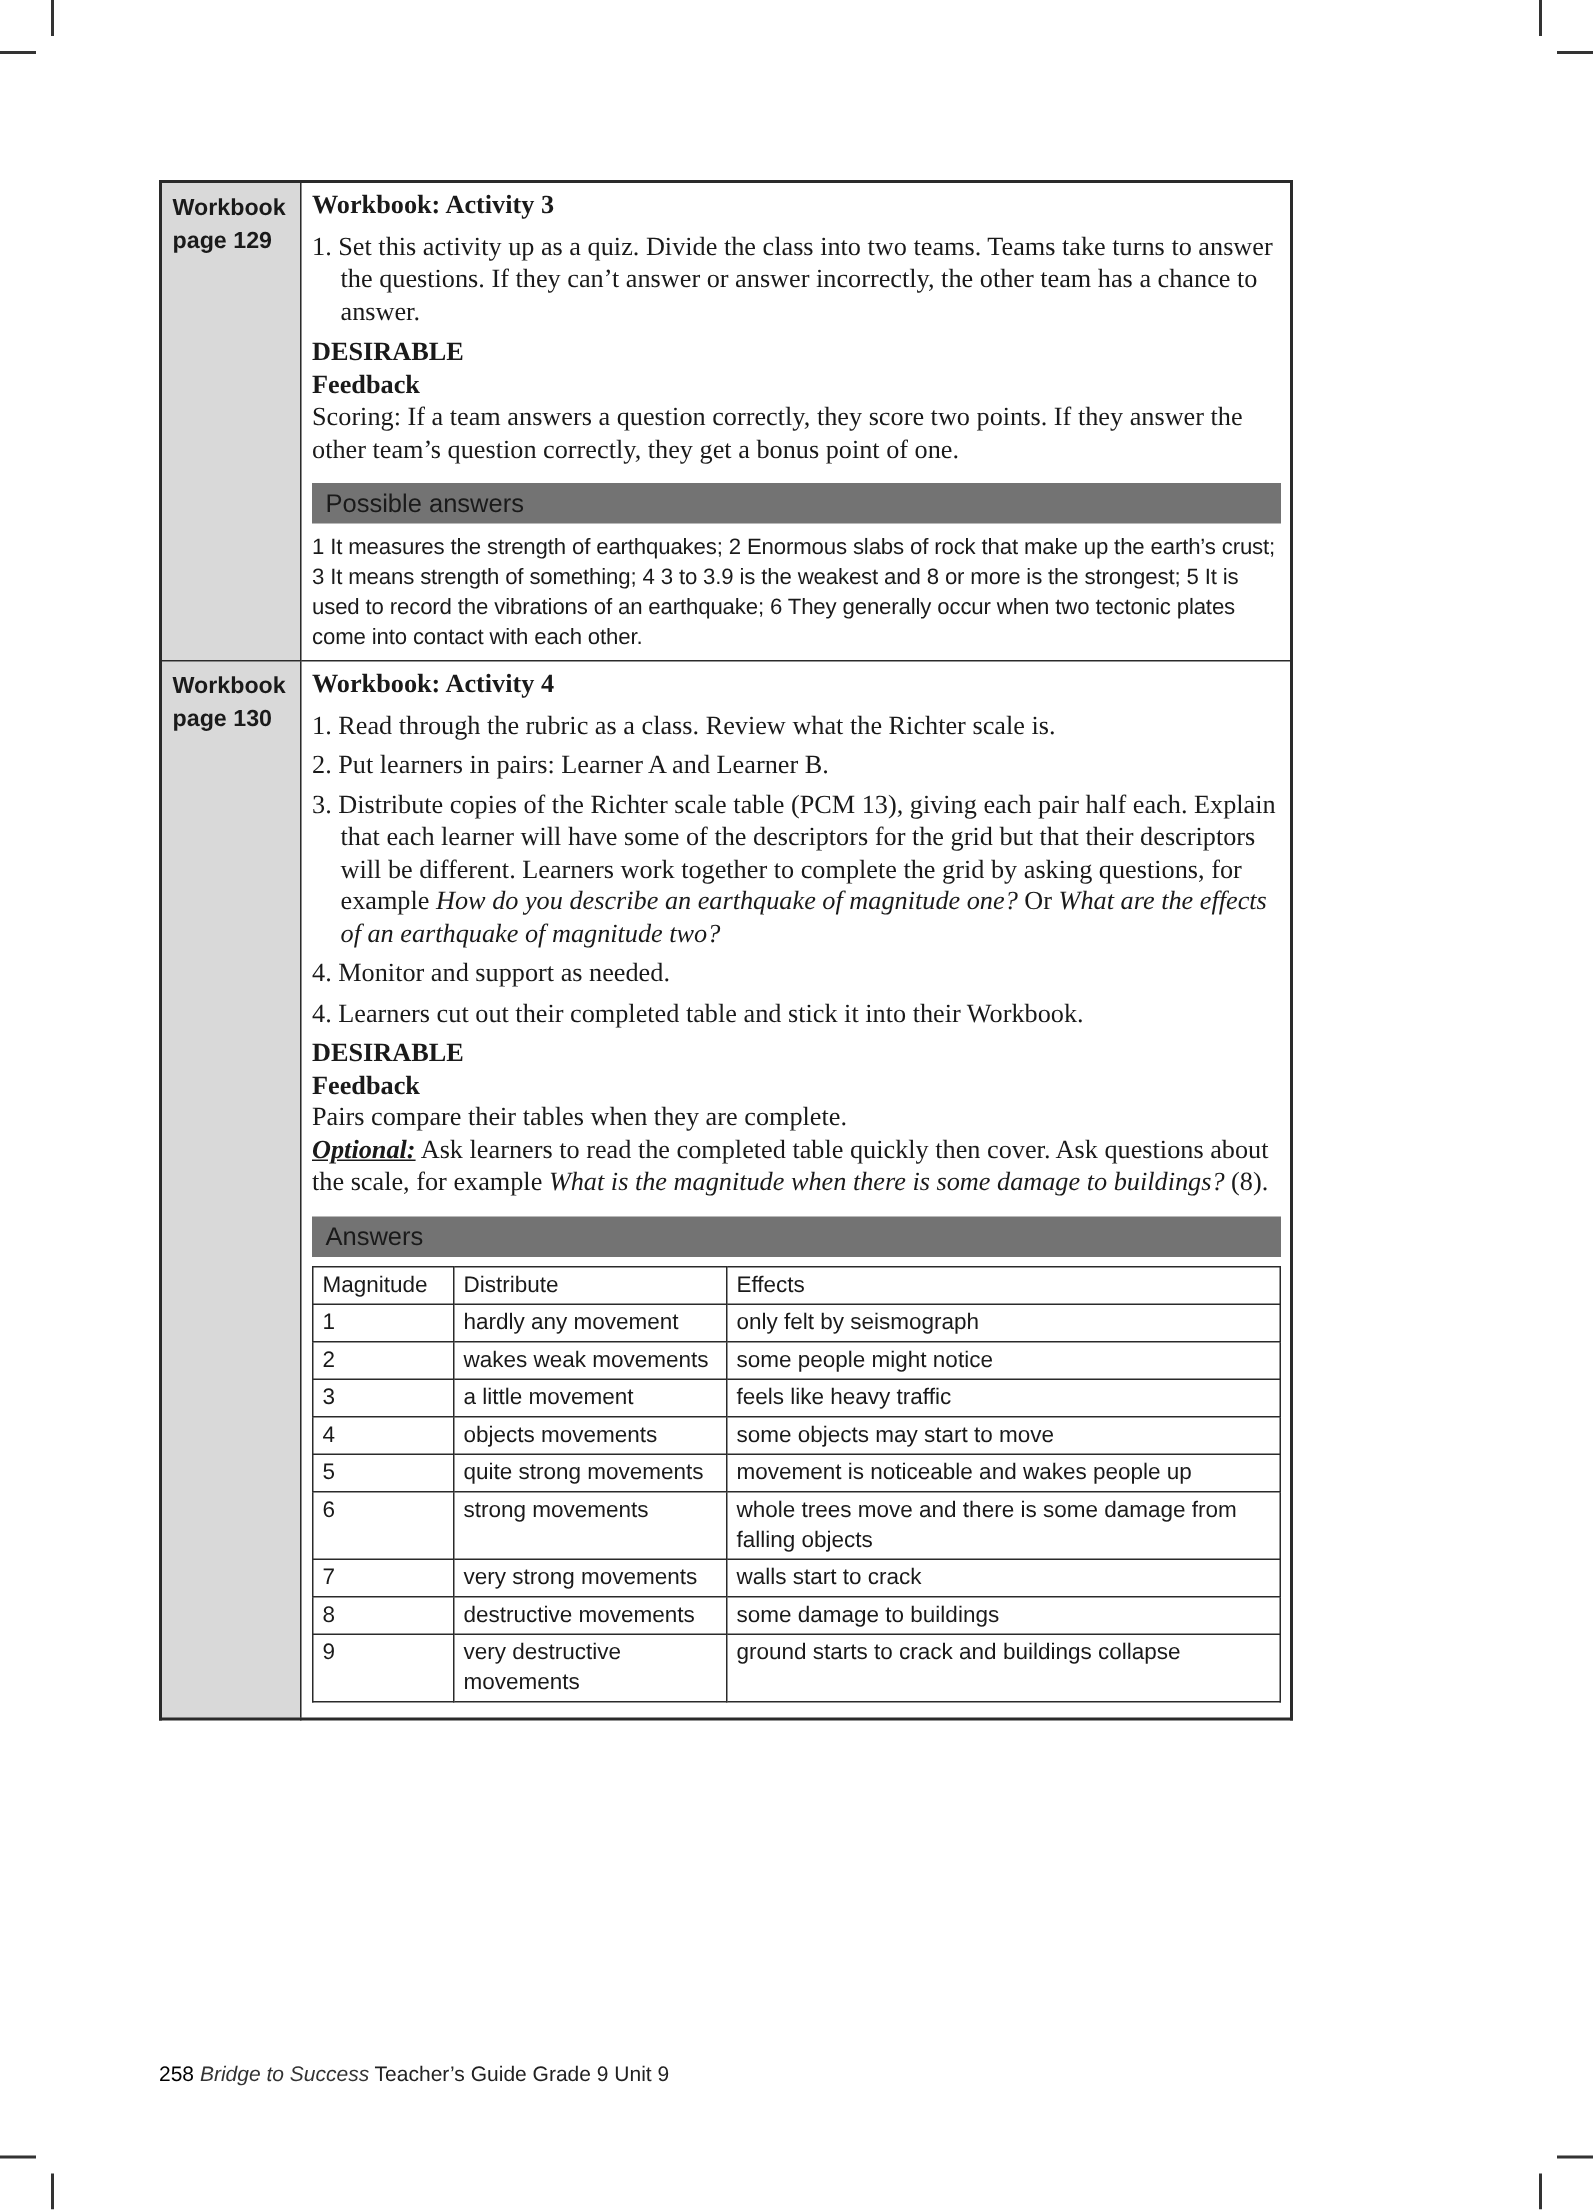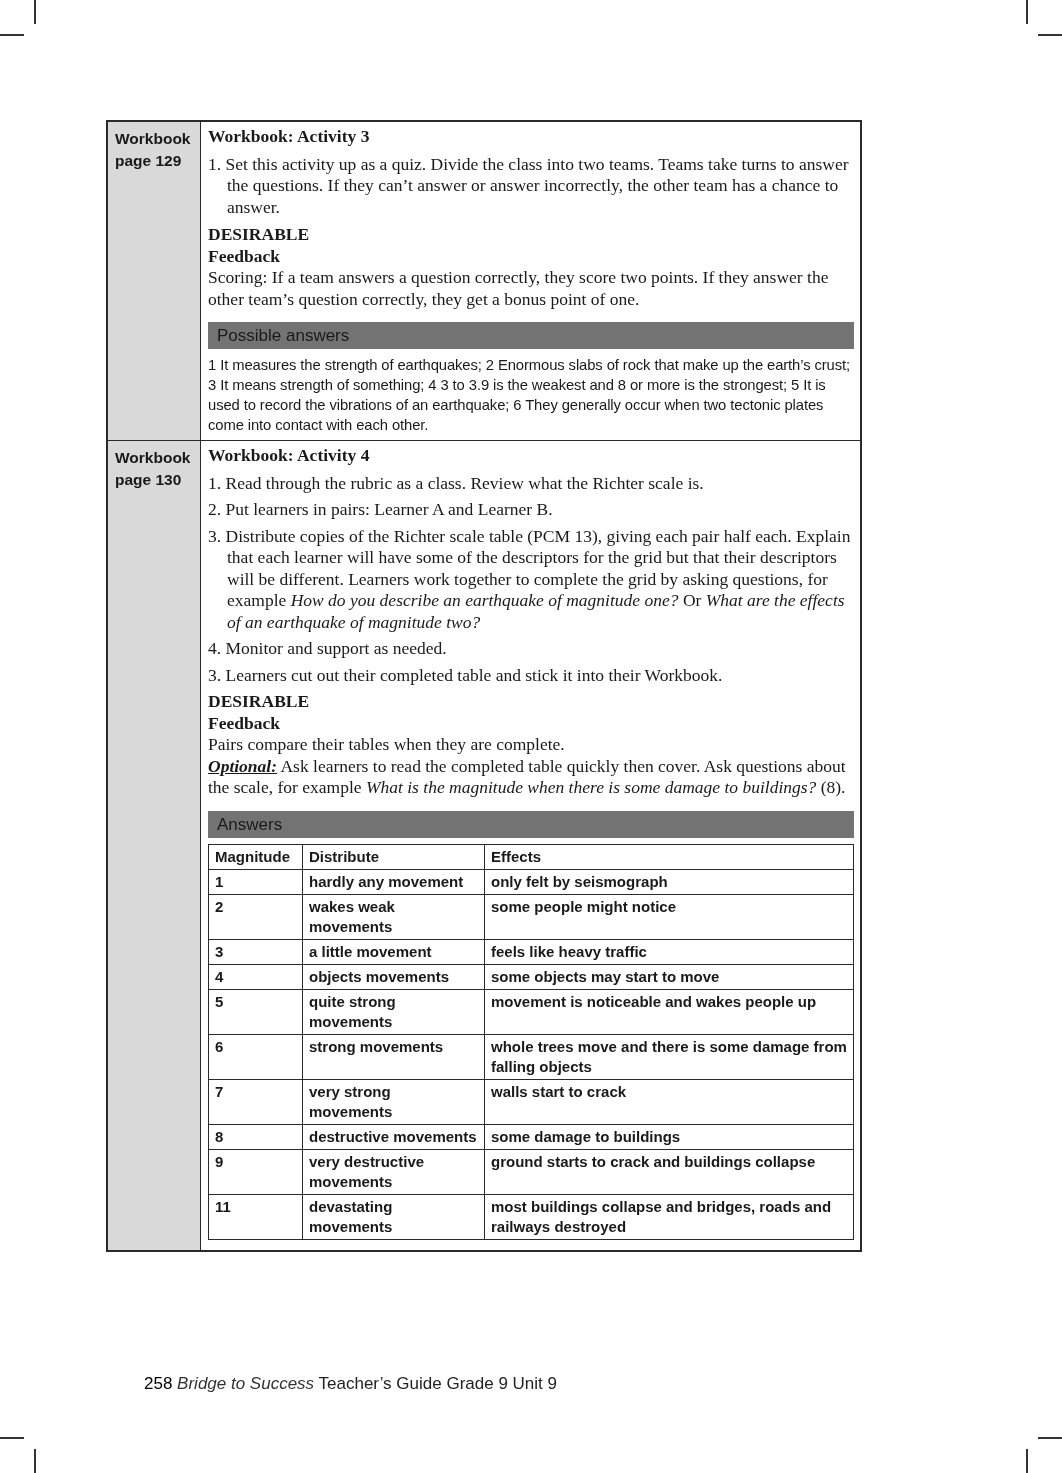--- a/index.html
+++ b/index.html
@@ -33,26 +33,26 @@
     .answers-text {
       font-family: "Liberation Sans", sans-serif; font-size: 14.8px; line-height: 20px;
       letter-spacing: -0.1px;
     }
     .ans-table {
       border-collapse: collapse; width: 646px; margin: 3px 0 5px 0;
       font-family: "Liberation Sans", sans-serif; font-size: 15px; line-height: 20px;
     }
     .ans-table td, .ans-table th {
       border: 1.5px solid #2a2a2a; padding: 2px 6px 2px 6px; text-align: left;
-      vertical-align: top; font-weight: bold;
+      vertical-align: top; font-weight: normal;
     }
     .c1 { width: 81px; } .c2 { width: 169px; }
     .footer {
       position: absolute; left: 106px; top: 1374px;
-      font-family: "Liberation Sans", sans-serif; font-size: 17px; color: #222; margin-left: 38px;
+      font-family: "Liberation Sans", sans-serif; font-size: 14px; color: #222;
     }
     .footer .num { color: #000; }
     .footer i { color: #333; }
   </style>
 </head>
 <body>
 
 <div class="crop" style="left:34px;top:0;width:2px;height:24px;"></div>
 <div class="crop" style="left:0;top:34px;width:24px;height:2px;"></div>
 <div class="crop" style="left:1026px;top:0;width:2px;height:24px;"></div>
@@ -85,21 +85,21 @@
       <td class="left-cell">
         <div>Workbook</div>
         <div>page 130</div>
       </td>
       <td class="right-cell">
         <div class="act-title">Workbook: Activity 4</div>
         <div class="step">1. Read through the rubric as a class. Review what the Richter scale is.</div>
         <div class="step">2. Put learners in pairs: Learner A and Learner B.</div>
         <div class="step"><span>3. Distribute copies of the Richter scale table (PCM 13), giving each pair half each. Explain that each learner will have some of the descriptors for the grid but that their descriptors will be different. Learners work together to complete the grid by asking questions, for example </span><i>How do you describe an earthquake of magnitude one?</i><span> Or </span><i>What are the effects of an earthquake of magnitude two?</i></div>
         <div class="step">4. Monitor and support as needed.</div>
-        <div class="step">3. Learners cut out their completed table and stick it into their Workbook.</div>
+        <div class="step">4. Learners cut out their completed table and stick it into their Workbook.</div>
         <div class="bold">DESIRABLE</div>
         <div class="bold">Feedback</div>
         <div>Pairs compare their tables when they are complete.</div>
         <div><span class="u">Optional:</span><span> Ask learners to read the completed table quickly then cover. Ask questions about the scale, for example </span><i>What is the magnitude when there is some damage to buildings?</i><span> (8).</span></div>
         <div class="shade-head">Answers</div>
         <table class="ans-table">
           <thead>
             <tr>
               <th class="c1">Magnitude</th>
               <th class="c2">Distribute</th>
@@ -145,25 +145,20 @@
             <tr>
                 <td>8</td>
                 <td>destructive movements</td>
                 <td>some damage to buildings</td>
               </tr>
             <tr>
                 <td>9</td>
                 <td>very destructive movements</td>
                 <td>ground starts to crack and buildings collapse</td>
               </tr>
-            <tr>
-                <td>11</td>
-                <td>devastating movements</td>
-                <td>most buildings collapse and bridges, roads and railways destroyed</td>
-              </tr>
           </tbody>
         </table>
       </td>
     </tr>
   </tbody>
 </table>
 
 <div class="footer">
   <span class="num">258</span>
   <i>Bridge to Success</i><span> Teacher’s Guide Grade 9 Unit 9</span>

